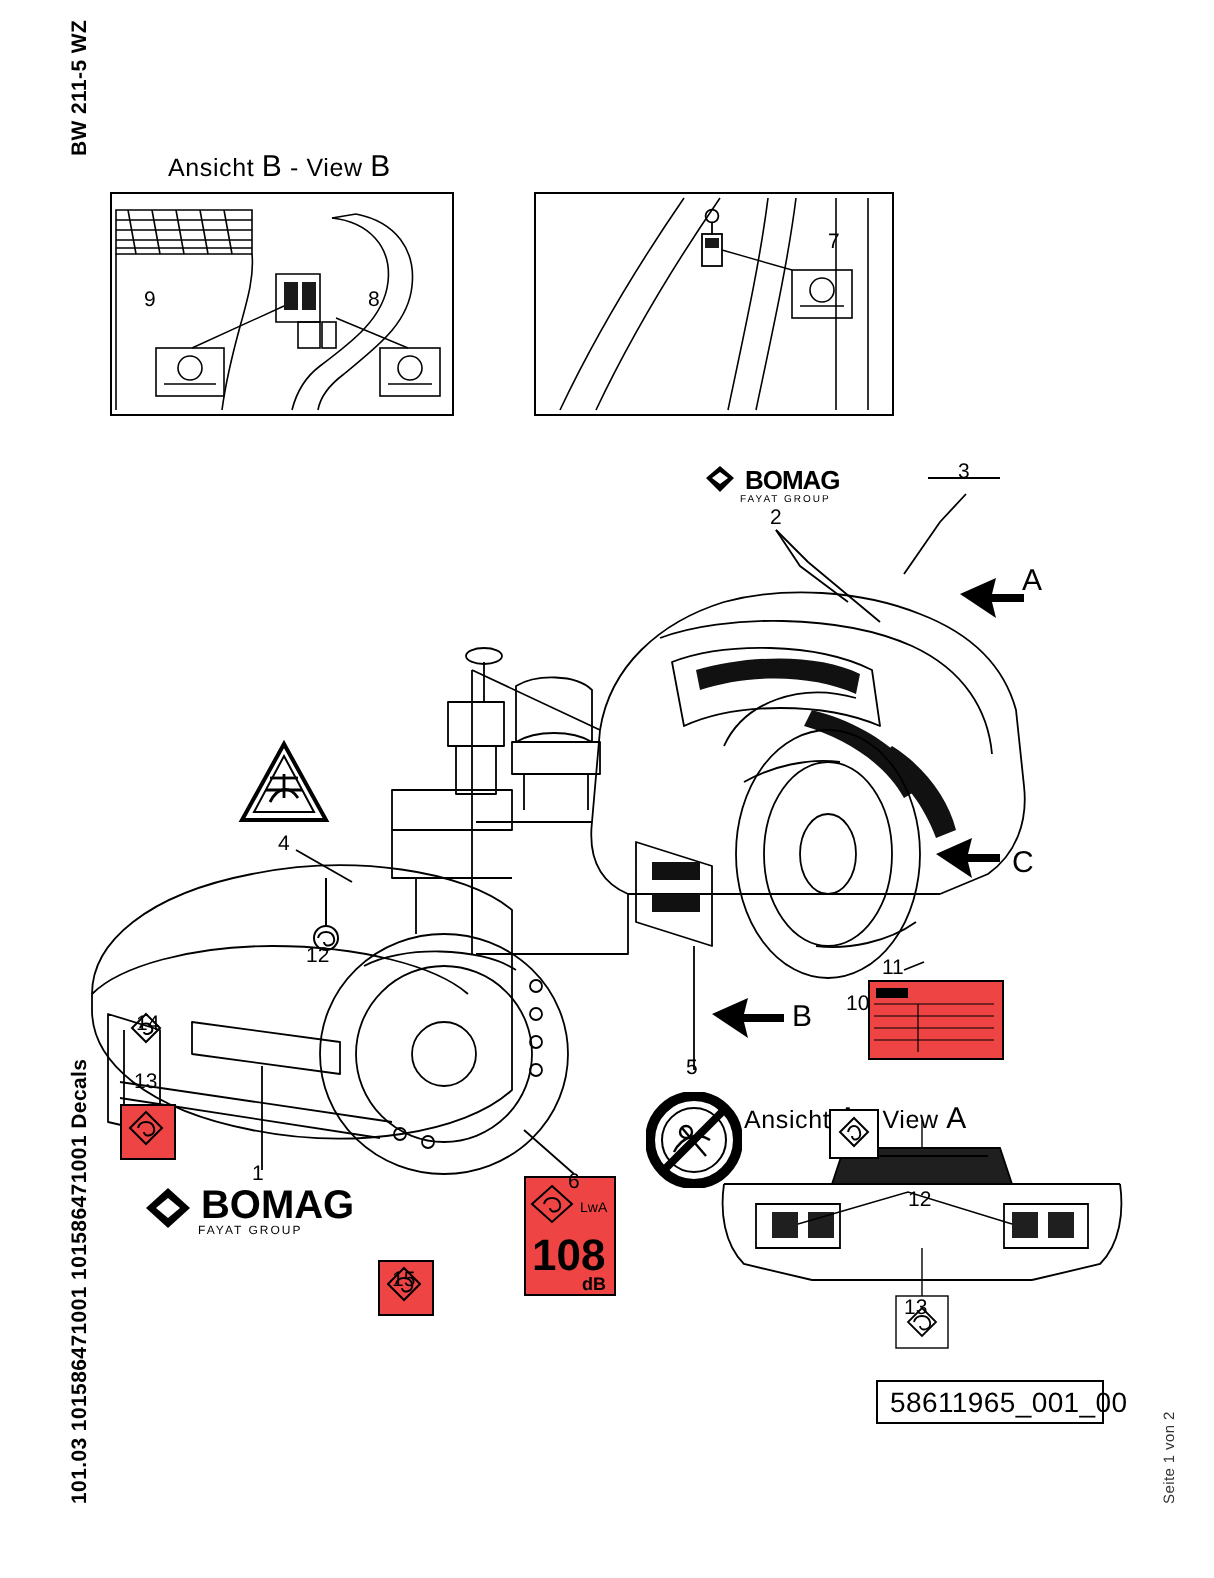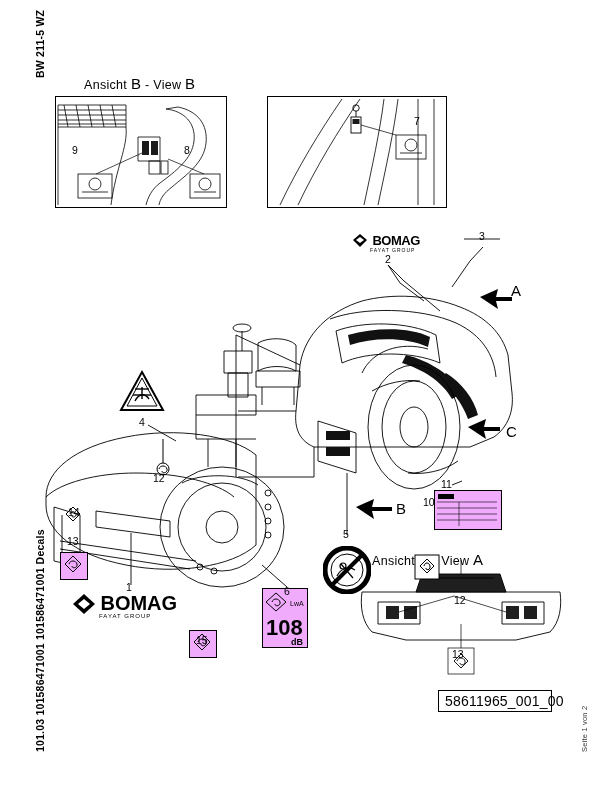--- a/index.html
+++ b/index.html
@@ -69,21 +69,21 @@
     position: absolute;
     font-size: 10.5px;
     color: #000;
     font-family: "Liberation Sans", sans-serif;
   }
 
   
   .decal {
     position: absolute;
     border: 1px solid #000;
-    background: #f0abfc;
+    background: #ef4444;
   }
 
   .svgwrap { position: absolute; left: 0; top: 0; }
 
   .footer-box {
     position: absolute;
     border: 1px solid #000;
     font-size: 14px;
     padding: 2px 6px;
     background: #fff;

